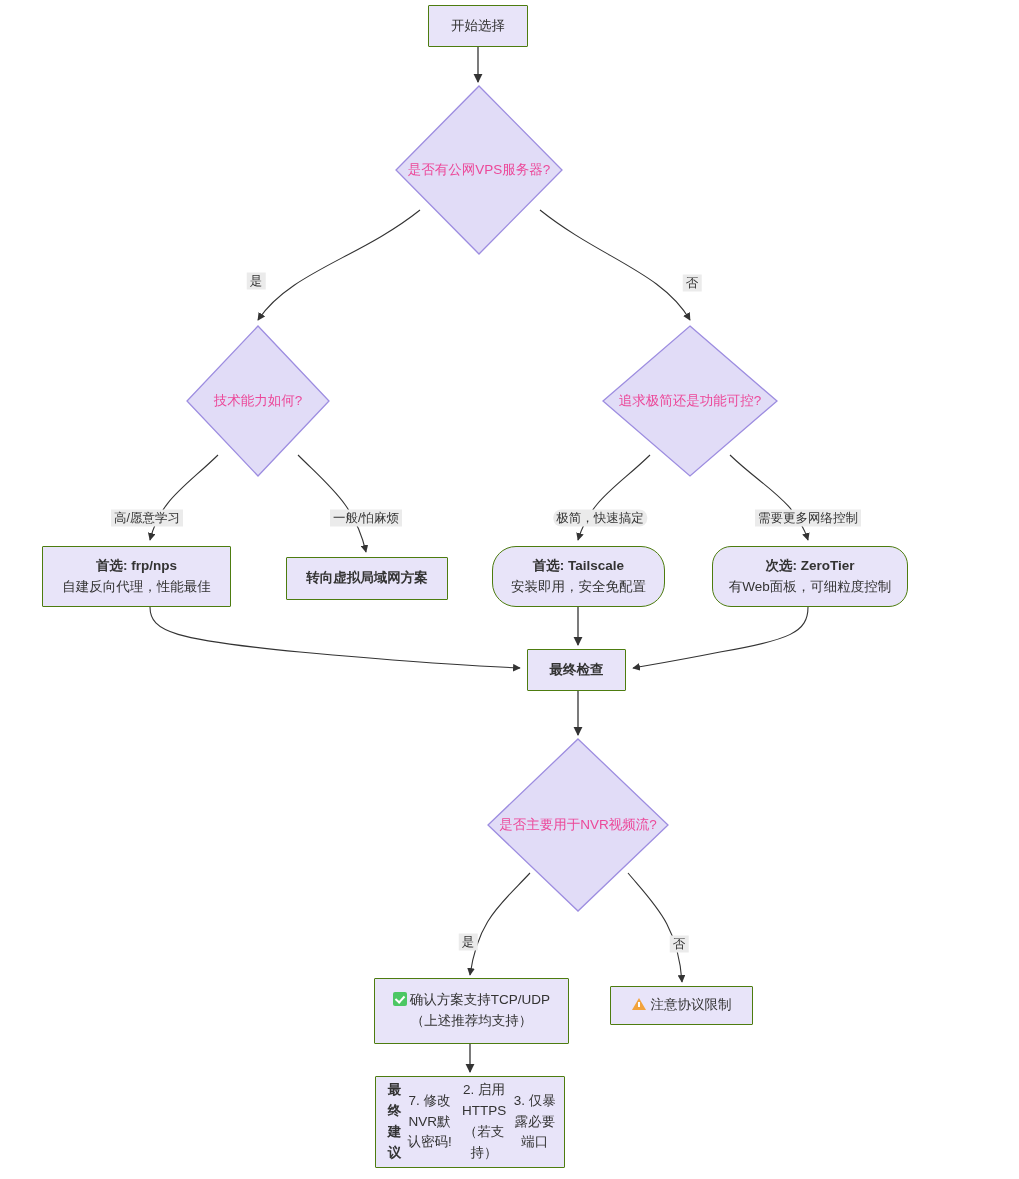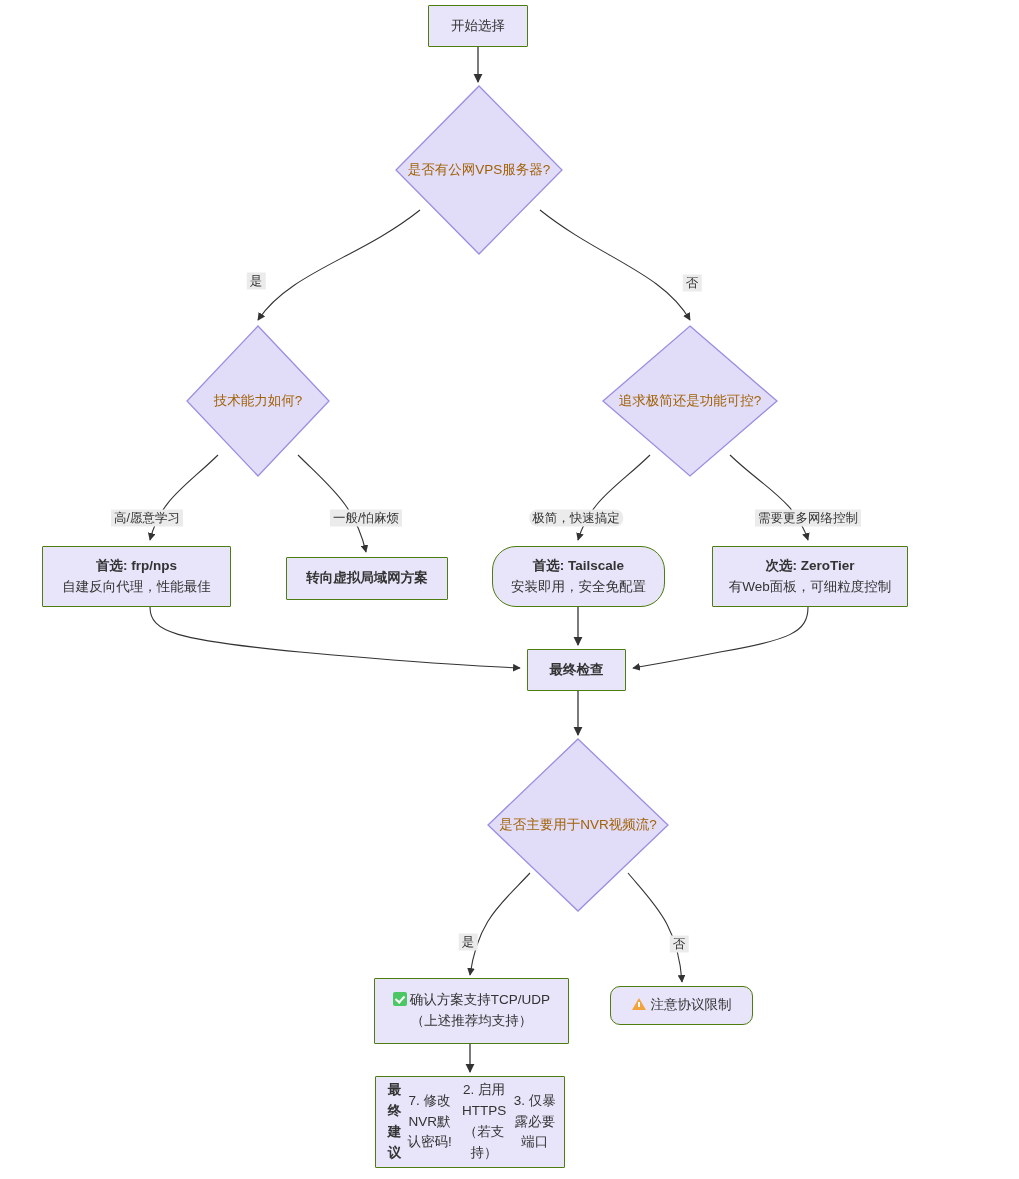--- a/index.html
+++ b/index.html
@@ -59,21 +59,21 @@
     width: 100%; height: 100%;
   }
   .diamond-label {
     position: absolute;
     left: 0; top: 0;
     width: 100%; height: 100%;
     display: flex;
     align-items: center;
     justify-content: center;
     font-size: 13.5px;
-    color: #a16207;
+    color: #ec4899;
     white-space: nowrap;
   }
   .edge-label {
     position: absolute;
     background: #ebebeb;
     color: #333333;
     font-size: 12.5px;
     line-height: 1.2;
     padding: 1px 3px;
     white-space: nowrap;
@@ -221,21 +221,21 @@
 
   <div class="node rect" style="left:286px; top:557px; width:162px; height:43px;">
     <span class="title">转向虚拟局域网方案</span>
   </div>
 
   <div class="node rect" style="left:492px; top:546px; width:173px; height:61px; flex-direction:column;border-radius:24px;">
     <span class="title multiline">首选: Tailscale</span>
     <span class="sub multiline">安装即用，安全免配置</span>
   </div>
 
-  <div class="node rect" style="left:712px; top:546px; width:196px; height:61px; flex-direction:column;">
+  <div class="node rect" style="left:712px; top:546px; width:196px; height:61px; flex-direction:column;border-radius:19px;">
     <span class="title multiline">次选: ZeroTier</span>
     <span class="sub multiline">有Web面板，可细粒度控制</span>
   </div>
 
   <div class="node rect" style="left:527px; top:649px; width:99px; height:42px;">
     <span class="title">最终检查</span>
   </div>
 
   <div class="diamond-wrap" style="left:487px; top:738px; width:182px; height:174px;">
     <svg class="diamond-shape" viewBox="0 0 182 174">
@@ -244,42 +244,42 @@
     <div class="diamond-label">是否主要用于NVR视频流?</div>
   </div>
 
   <div class="node rect" style="left:374px; top:978px; width:195px; height:66px; flex-direction:column;">
     <span class="multiline">
       <span class="icon-check"></span><span>确认方案支持TCP/UDP</span>
     </span>
     <span class="multiline">（上述推荐均支持）</span>
   </div>
 
-  <div class="node rect" style="left:610px; top:986px; width:143px; height:39px;border-radius:10px;">
+  <div class="node rect" style="left:610px; top:986px; width:143px; height:39px;">
     <span>
       <span class="icon-warn"></span><span>注意协议限制</span>
     </span>
   </div>
 
   <div class="node rect" style="left:375px; top:1076px; width:190px; height:92px; flex-direction:row;">
     <span class="title multiline">最终建议</span>
     <span class="sub multiline">7. 修改NVR默认密码!</span>
     <span class="sub multiline">2. 启用HTTPS（若支持）</span>
     <span class="sub multiline">3. 仅暴露必要端口</span>
   </div>
 
   <div class="edge-label" style="left:256px; top:281px;">是</div>
 
   <div class="edge-label" style="left:692px; top:283px;">否</div>
 
   <div class="edge-label" style="left:147px; top:518px;">高/愿意学习</div>
 
   <div class="edge-label" style="left:366px; top:518px;">一般/怕麻烦</div>
 
-  <div class="edge-label" style="left:576px; top:518px;border-radius:8px;">极简，快速搞定</div>
+  <div class="edge-label" style="left:600px; top:518px;border-radius:8px;">极简，快速搞定</div>
 
   <div class="edge-label" style="left:808px; top:518px;">需要更多网络控制</div>
 
   <div class="edge-label" style="left:468px; top:942px;">是</div>
 
   <div class="edge-label" style="left:679px; top:944px;">否</div>
 
 </div>
 
 </body></html>

